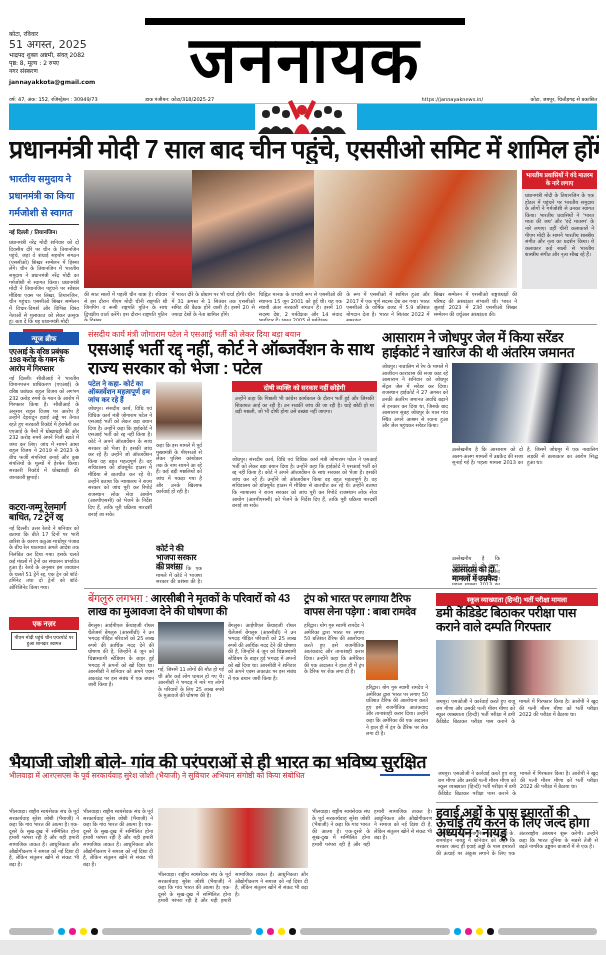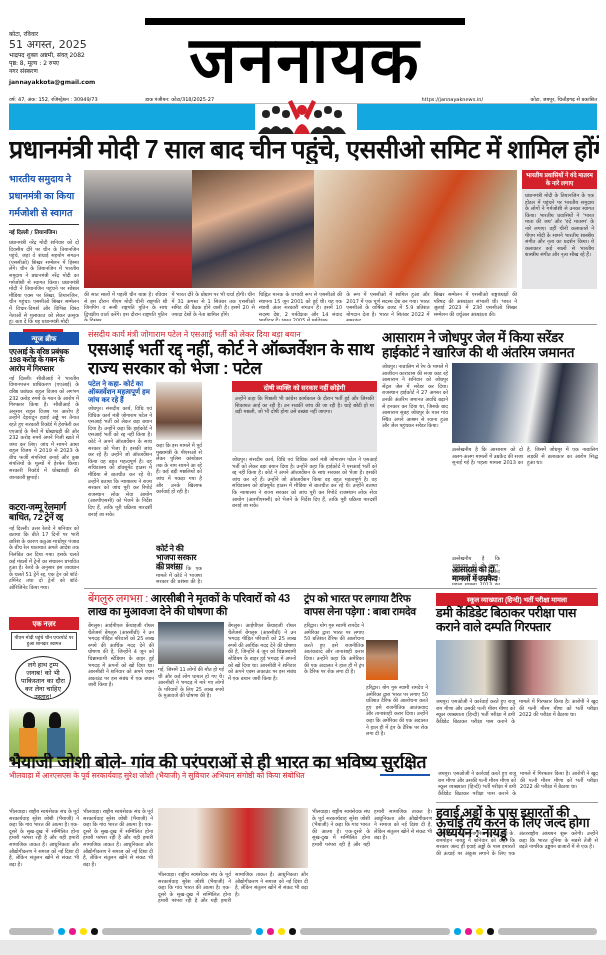--- a/index.html
+++ b/index.html
@@ -97,27 +97,20 @@
   <div style="background:#1a55b0;color:#fff;font-size:7px;font-weight:bold;text-align:center;padding:2px">न्यूज ब्रीफ</div>
   <div class="big-head" style="font-size:7.5px;margin-top:3px">एएआई के वरिष्ठ प्रबंधक 198 करोड़ के गबन के आरोप में गिरफ्तार</div>
   <div class="col-text" style="height:124px;overflow:hidden;margin-top:2px">नई दिल्ली। सीबीआई ने भारतीय विमानपत्तन प्राधिकरण (एएआई) के वरिष्ठ प्रबंधक राहुल विजय को लगभग 232 करोड़ रुपये के गबन के आरोप में गिरफ्तार किया है। सीबीआई के अनुसार राहुल विजय पर आरोप है उन्होंने देहरादून हवाई अड्डे पर तैनात रहते हुए सरकारी रिकॉर्ड में हेराफेरी कर एएआई के पैसों में धोखाधड़ी की और 232 करोड़ रुपये अपने निजी खाते में जमा कर लिए। जांच में सामने आया राहुल विजय ने 2019 से 2023 के बीच फर्जी संपत्तियां बनाई और कुछ संपत्तियों के मूल्यों में हेरफेर किया। सरकारी रिकॉर्ड में धोखाधड़ी की जानकारी छुपाई।</div>
   <div class="big-head" style="font-size:9px;margin-top:4px">कटरा-जम्मू रेलमार्ग बाधित, 72 ट्रेनें रद्द</div>
   <div class="col-text" style="height:90px;overflow:hidden;margin-top:2px">नई दिल्ली। उत्तर रेलवे ने शनिवार को बताया कि बीते 17 दिनों पर भारी बारिश के कारण कठुआ-माधोपुर पंजाब के बीच रेल यातायात अगले आदेश तक निलंबित कर दिया गया। इसके चलते कई मंडलों में ट्रेनों का संचालन प्रभावित हुआ है। रेलवे के अनुसार इस व्यवधान के चलते 51 ट्रेनें रद्द, एक ट्रेन को शॉर्ट-टर्मिनेट तथा दो ट्रेनों को शॉर्ट-ओरिजिनेट किया गया।</div>
 </div>
 
 <div class="abs" style="left:9px;top:617px;width:70px;height:150px">
   <div class="red-bar" style="font-size:7px;padding:2px">एक नज़र</div>
   <div style="border:1px solid #444;font-size:4.8px;line-height:6px;text-align:center;padding:2px;margin:2px">पीएम मोदी पहुंचे चीन एयरपोर्ट पर हुआ शानदार स्वागत</div>
-  <div style="position:relative;height:110px;background:linear-gradient(180deg,#fff 0%,#fff 50%,#a6c86a 75%,#8ab050 100%)">
-    <div style="position:absolute;left:6px;top:4px;width:56px;height:44px;border:1px solid #222;border-radius:50%;background:#fff;font-size:6.5px;line-height:8px;text-align:center;padding:4px 3px;color:#111">लगे हाथ ट्रम्प जनाब! को भी पाकिस्तान का दौरा कर लेना चाहिए उस्ताद!</div>
-    <div style="position:absolute;left:14px;top:60px;width:12px;height:16px;background:#111;border-radius:50% 50% 20% 20%"></div>
-    <div style="position:absolute;left:40px;top:60px;width:12px;height:16px;background:#111;border-radius:50% 50% 20% 20%"></div>
-    <div style="position:absolute;left:10px;top:76px;width:18px;height:30px;background:#e8902a"></div>
-    <div style="position:absolute;left:38px;top:76px;width:18px;height:30px;background:#3a6a90"></div>
-  </div>
 </div>
 
 <div class="abs sub-red" style="left:88px;top:328px;width:290px;font-size:8px;white-space:nowrap">संसदीय कार्य मंत्री जोगाराम पटेल ने एसआई भर्ती को लेकर दिया बड़ा बयान</div>
 <div class="abs big-head" style="left:88px;top:340px;width:290px;font-size:17px;text-align:left;line-height:19px">एसआई भर्ती रद्द नहीं, कोर्ट ने ऑब्जर्वेशन के साथ राज्य सरकार को भेजा : पटेल</div>
 <div class="abs blue-head" style="left:88px;top:380px;width:64px;font-size:7px;line-height:8px">पटेल ने कहा- कोर्ट का ऑब्जर्वेशन महत्वपूर्ण हम जांच कर रहे हैं</div>
 <div class="abs col-text" style="left:88px;top:405px;width:64px;height:182px;overflow:hidden">जोधपुर। संसदीय कार्य, विधि एवं विधिक कार्य मंत्री जोगाराम पटेल ने एसआई भर्ती को लेकर बड़ा बयान दिया है। उन्होंने कहा कि हाईकोर्ट ने एसआई भर्ती को रद्द नहीं किया है। कोर्ट ने अपने ऑब्जर्वेशन के साथ सरकार को भेजा है। इसकी जांच कर रहे हैं। उन्होंने जो ऑब्जर्वेशन किया वह बहुत महत्वपूर्ण है। वह सचिवालय को डॉक्यूमेंट हाउस में मीडिया से बातचीत कर रहे थे। उन्होंने बताया कि न्यायालय ने राज्य सरकार को जांच पूरी कर रिपोर्ट राजस्थान लोक सेवा आयोग (आरपीएससी) को भेजने के निर्देश दिए हैं, ताकि पूरी प्रक्रिया पारदर्शी बनाई जा सके।</div>
 <div class="abs" style="left:156px;top:382px;width:46px;height:58px;background:linear-gradient(180deg,#e8e4e0 0%,#b08870 40%,#6a4a3a 70%,#e8e4e0 100%)"></div>
 <div class="abs col-text" style="left:156px;top:442px;width:46px;height:70px;overflow:hidden">कहा कि इस मामले में पूर्व मुख्यमंत्री के पीएसओ से लेकर पुलिस कांस्टेबल तक के नाम सामने आ रहे हैं। कई बड़ी मछलियों को जांच में पकड़ा गया है और उनके खिलाफ कार्रवाई हो रही है।</div>
 <div class="abs big-head" style="left:156px;top:545px;width:46px;font-size:8px">कोर्ट ने की भाजपा सरकार की प्रशंसा</div>
 <div class="abs col-text" style="left:156px;top:565px;width:46px;height:20px;overflow:hidden">मंत्री ने कहा कि एक मामले में कोर्ट ने भाजपा सरकार की प्रशंसा की है। एसआई भर्ती पेपरलीक मामले में कोर्ट ने सरकार की कार्रवाई को सही ठहराया है।</div>

